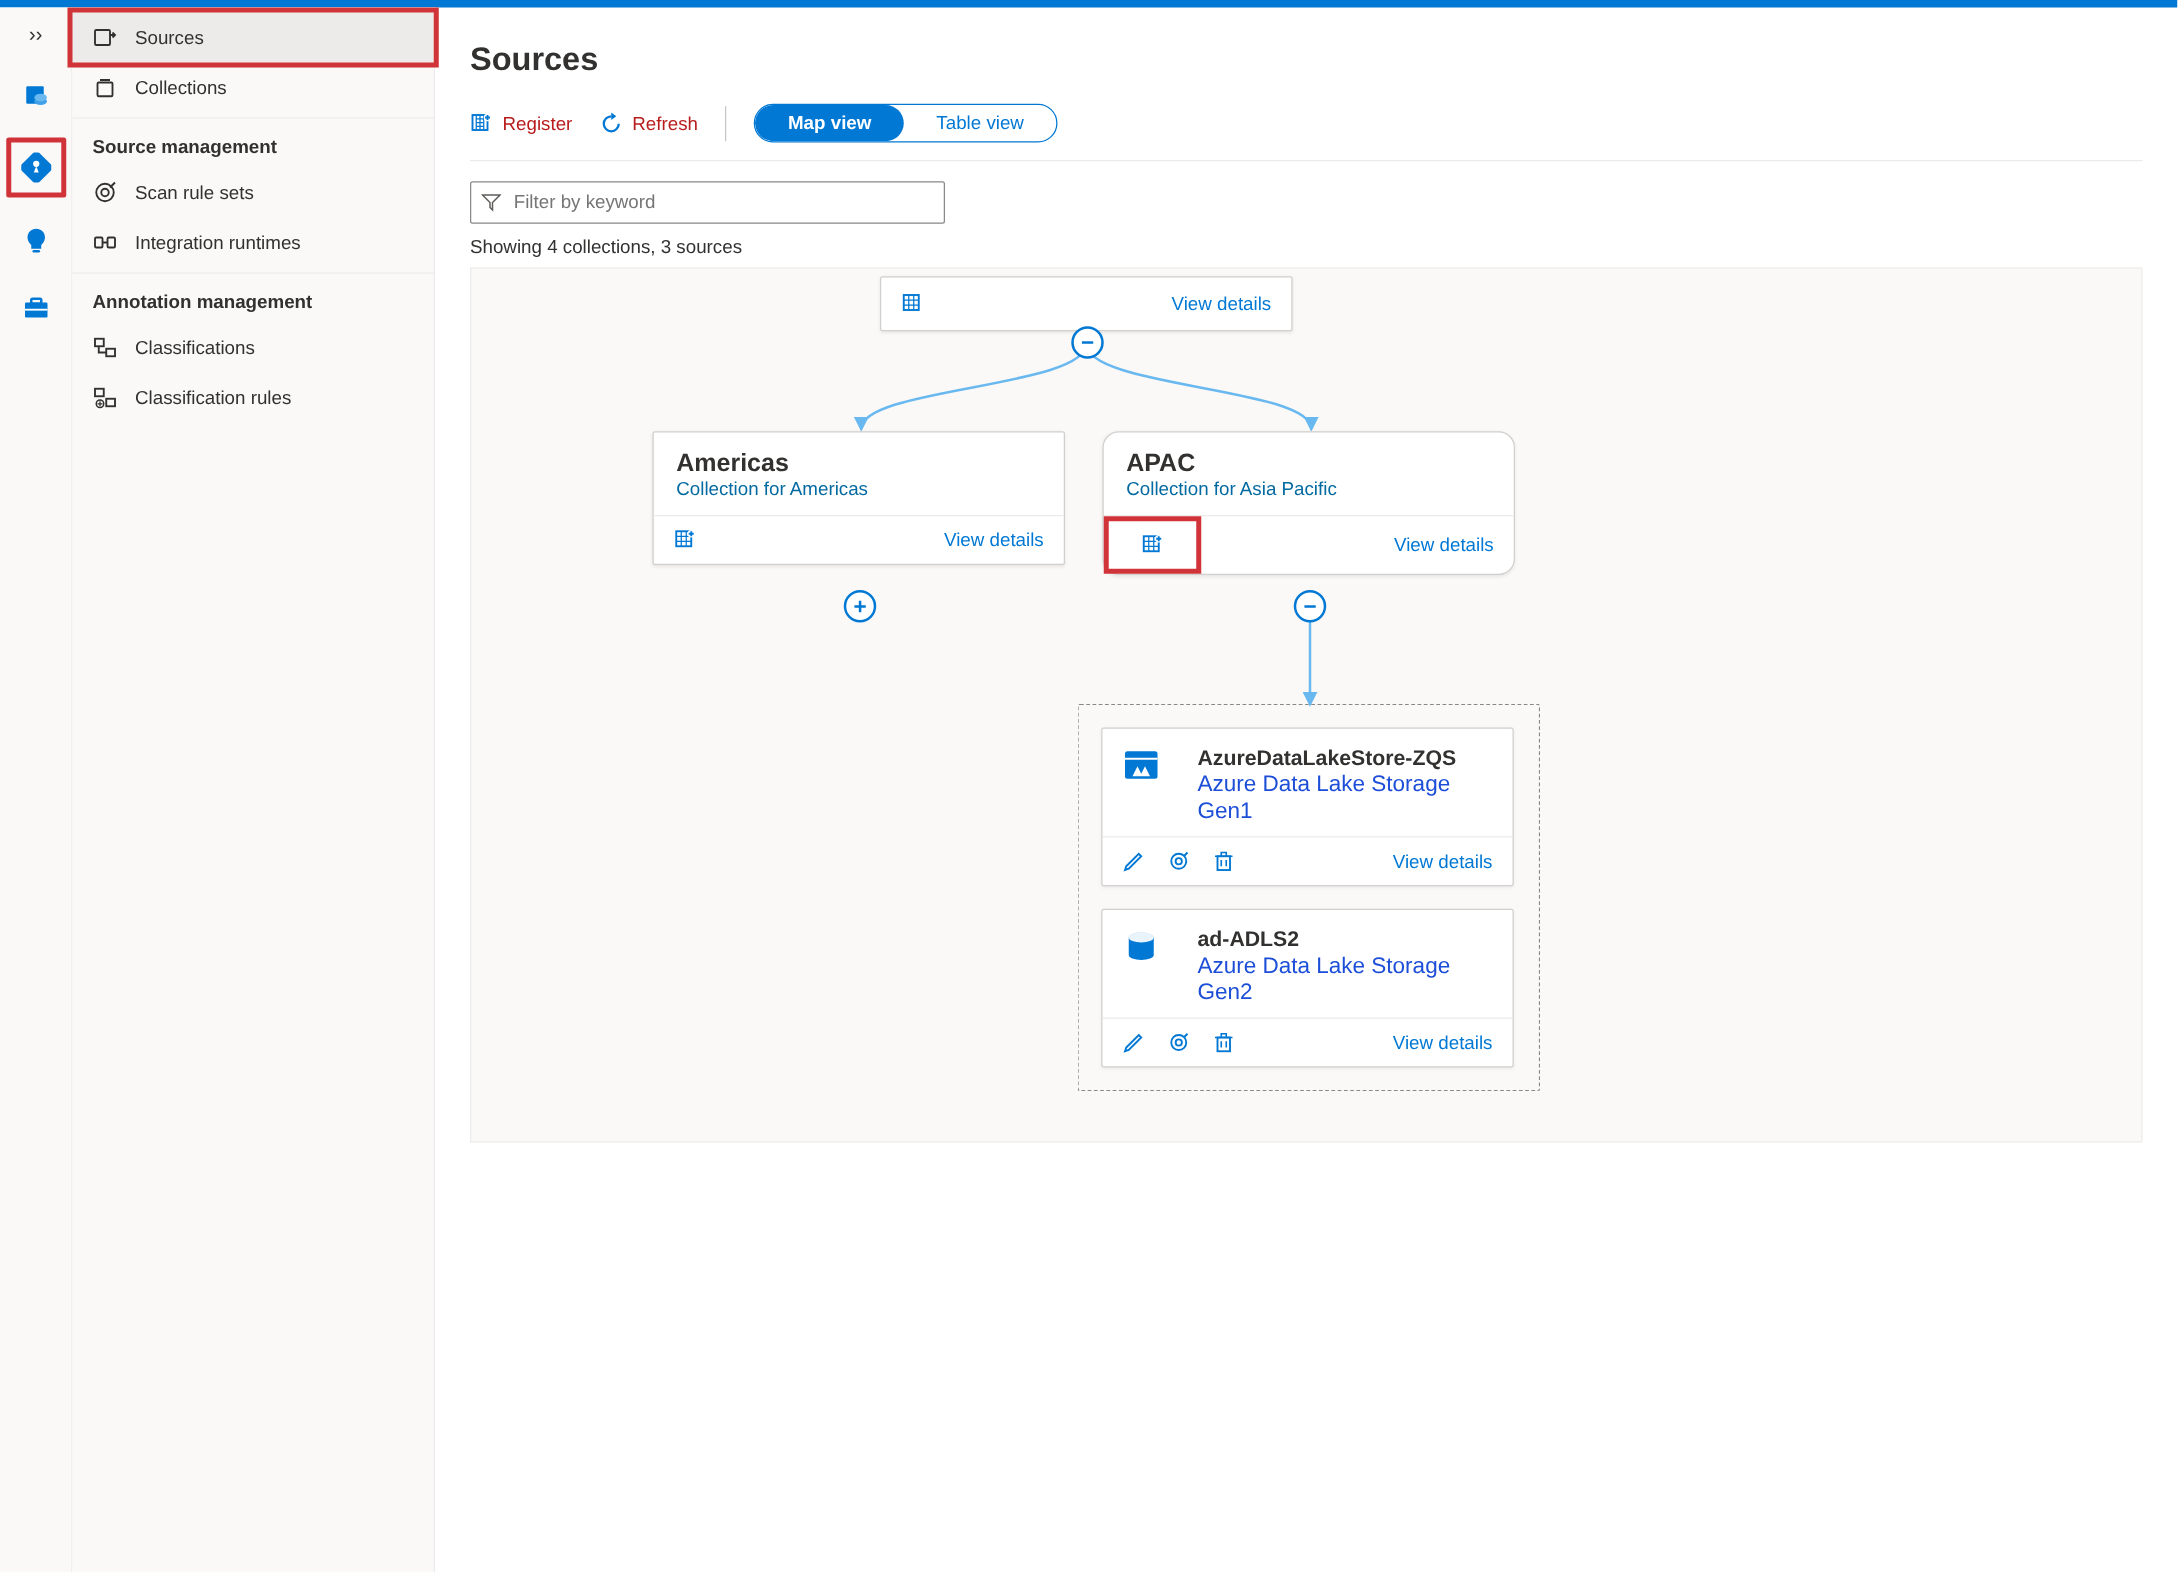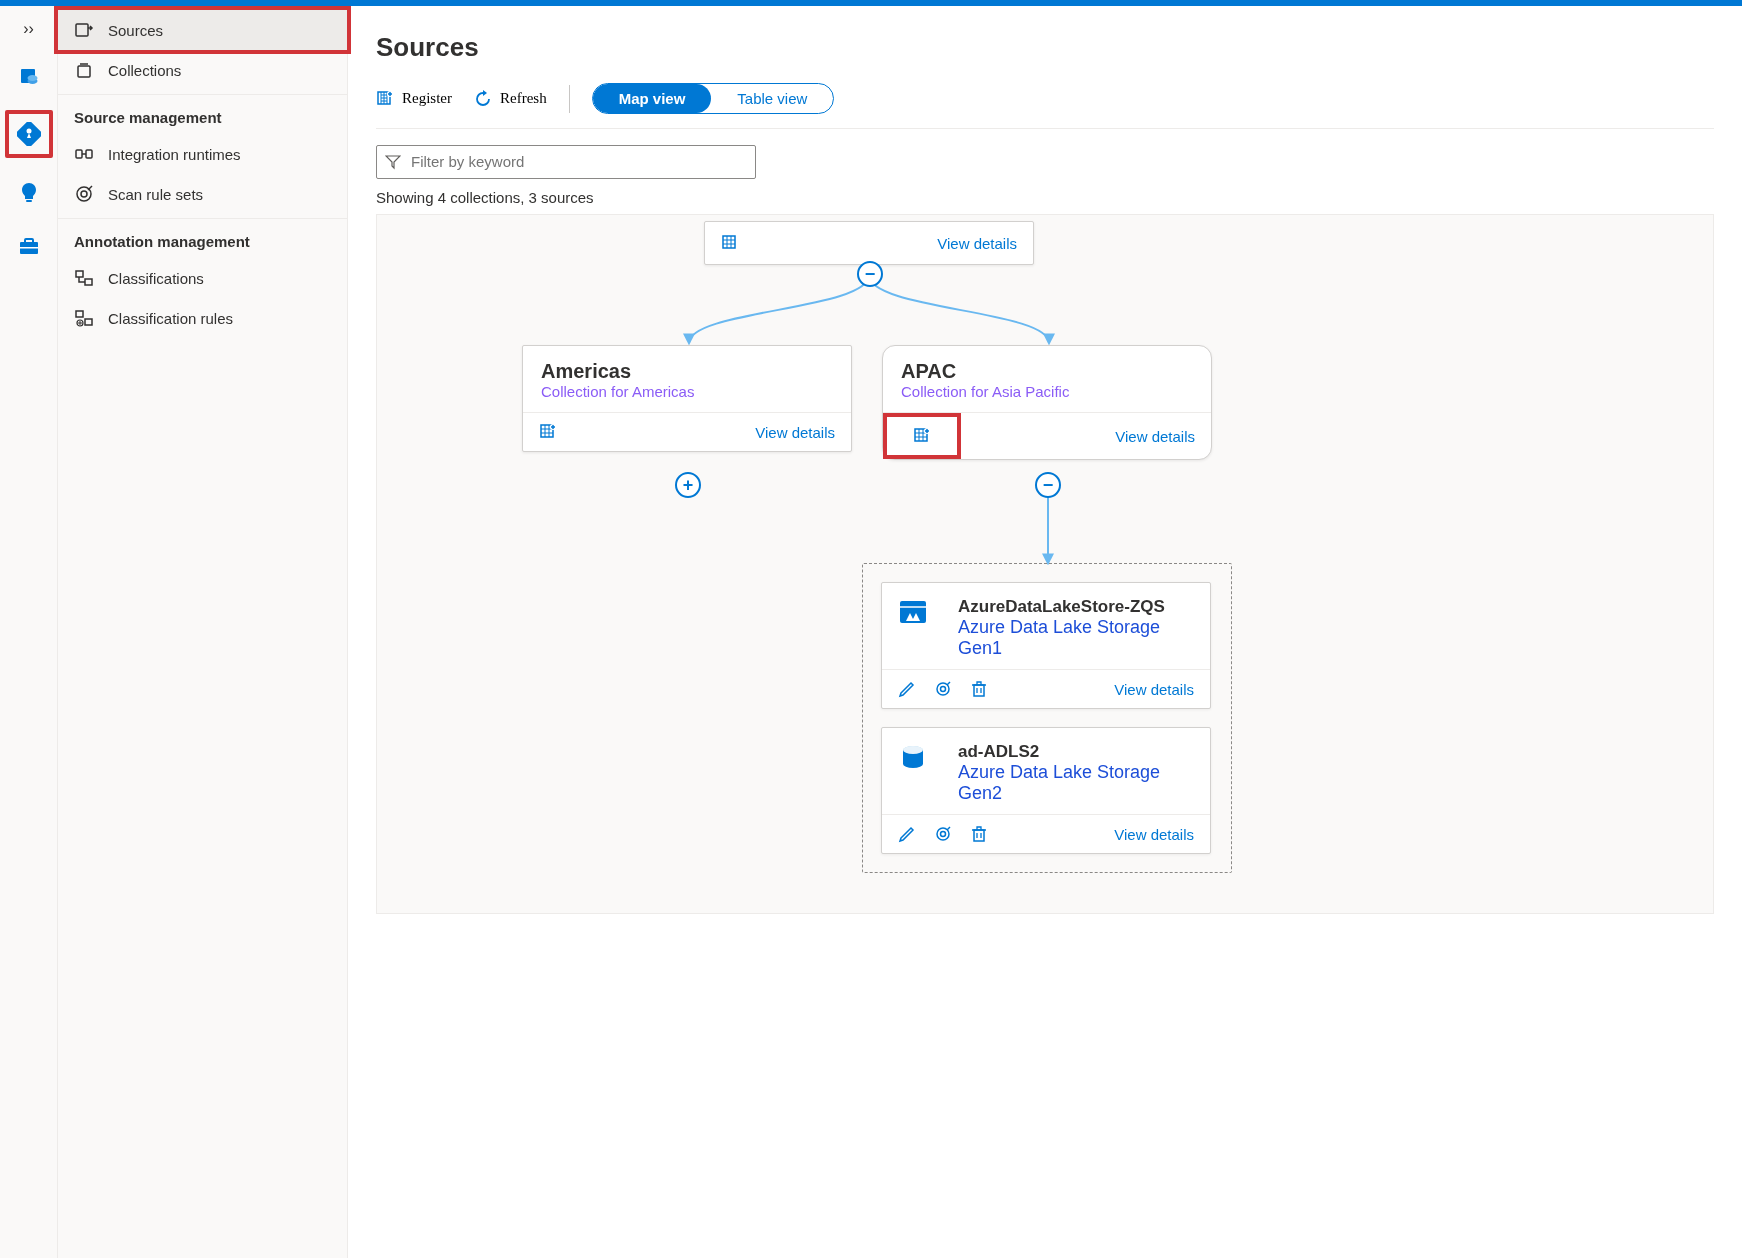--- a/index.html
+++ b/index.html
@@ -96,26 +96,25 @@
   .toolbar {
     display: flex;
     align-items: center;
     gap: 22px;
     border-bottom: 1px solid #edebe9;
     padding-bottom: 14px;
     margin-bottom: 16px;
   }
   .toolbar-btn {
     display: flex;
-    align-items: flex-start;
+    align-items: flex-end;
     gap: 8px;
-    color: #000000;
-    cursor: pointer;
-    font-size: 15px;
-    font-family: Liberation Serif, serif;
+    color: #b91c1c;
+    cursor: pointer;
+    font-size: 15px;
   }
   .toolbar-btn svg { width: 18px; height: 18px; }
   .toolbar-sep {
     width: 1px;
     height: 28px;
     background: #c8c6c4;
   }
   .view-toggle {
     display: flex;
     border: 1px solid #0078d4;
@@ -179,21 +178,21 @@
   }
   .node-head {
     padding: 14px 18px 12px;
   }
   .node-title {
     font-size: 20px;
     font-weight: 600;
     margin-bottom: 0;
   }
   .node-sub {
-    color: #8b5cf6;
+    color: #0369a1;
     font-size: 15px;
   }
   .node-actions {
     border-top: 1px solid #edebe9;
     padding: 10px 16px;
     display: flex;
     align-items: center;
     justify-content: space-between;
   }
   .node-actions .left-icons {
@@ -312,33 +311,33 @@
       <svg viewBox="0 0 20 20">
           <rect x="4" y="6" width="12" height="11" rx="1" fill="none" stroke="#323130" stroke-width="1.5"></rect>
           <path d="M6 4 L14 4" stroke="#323130" stroke-width="1.5"></path>
         </svg>
       <span>Collections</span>
     </div>
 
     <div class="sidebar-header">Source management</div>
     <div class="sidebar-item">
       <svg viewBox="0 0 20 20">
+          <circle cx="10" cy="10" r="7" fill="none" stroke="#323130" stroke-width="1.5"></circle>
+          <circle cx="10" cy="10" r="3" fill="none" stroke="#323130" stroke-width="1.5"></circle>
+          <path d="M14 6 L18 2" stroke="#323130" stroke-width="1.5"></path>
+        </svg>
+      <span>Scan rule sets</span>
+    </div>
+    <div class="sidebar-item">
+      <svg viewBox="0 0 20 20">
           <rect x="2" y="6" width="6" height="8" rx="1" fill="none" stroke="#323130" stroke-width="1.5"></rect>
           <rect x="12" y="6" width="6" height="8" rx="1" fill="none" stroke="#323130" stroke-width="1.5"></rect>
           <path d="M8 10 L12 10" stroke="#323130" stroke-width="1.5"></path>
         </svg>
       <span>Integration runtimes</span>
-    </div>
-    <div class="sidebar-item">
-      <svg viewBox="0 0 20 20">
-          <circle cx="10" cy="10" r="7" fill="none" stroke="#323130" stroke-width="1.5"></circle>
-          <circle cx="10" cy="10" r="3" fill="none" stroke="#323130" stroke-width="1.5"></circle>
-          <path d="M14 6 L18 2" stroke="#323130" stroke-width="1.5"></path>
-        </svg>
-      <span>Scan rule sets</span>
     </div>
 
     <div class="sidebar-header">Annotation management</div>
     <div class="sidebar-item">
       <svg viewBox="0 0 20 20">
           <rect x="2" y="3" width="7" height="6" fill="none" stroke="#323130" stroke-width="1.5"></rect>
           <rect x="11" y="11" width="7" height="6" fill="none" stroke="#323130" stroke-width="1.5"></rect>
           <path d="M5 9 L5 14 L11 14" stroke="#323130" stroke-width="1.5" fill="none"></path>
         </svg>
       <span>Classifications</span>

